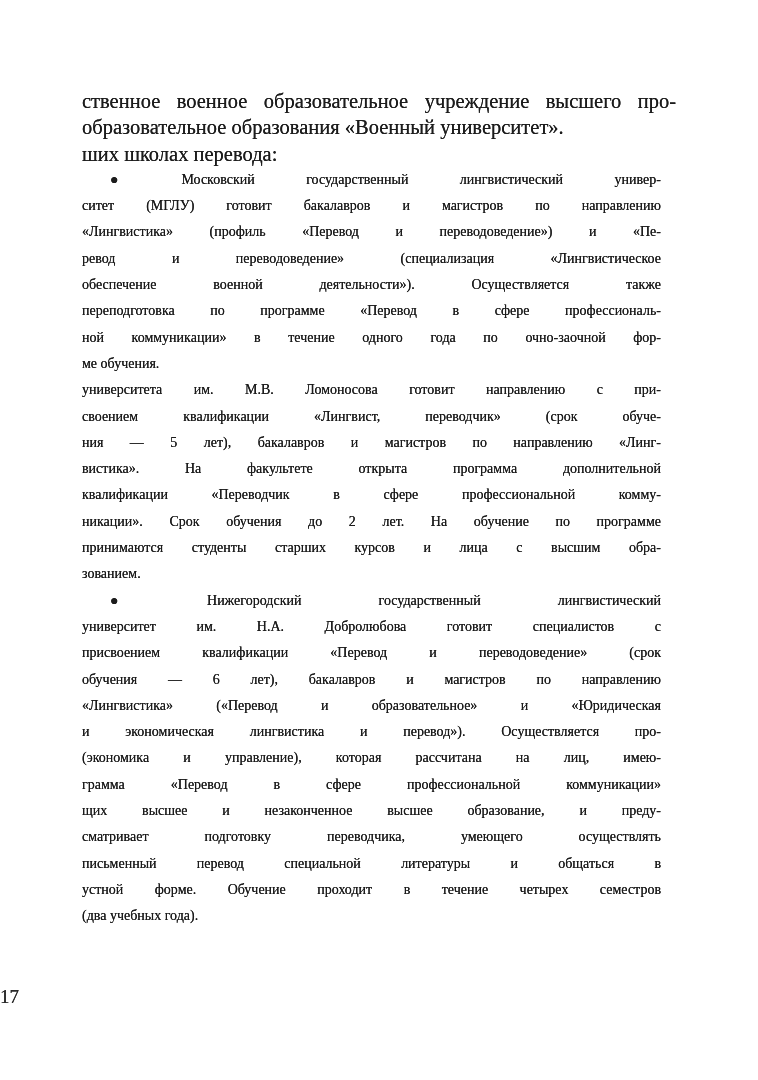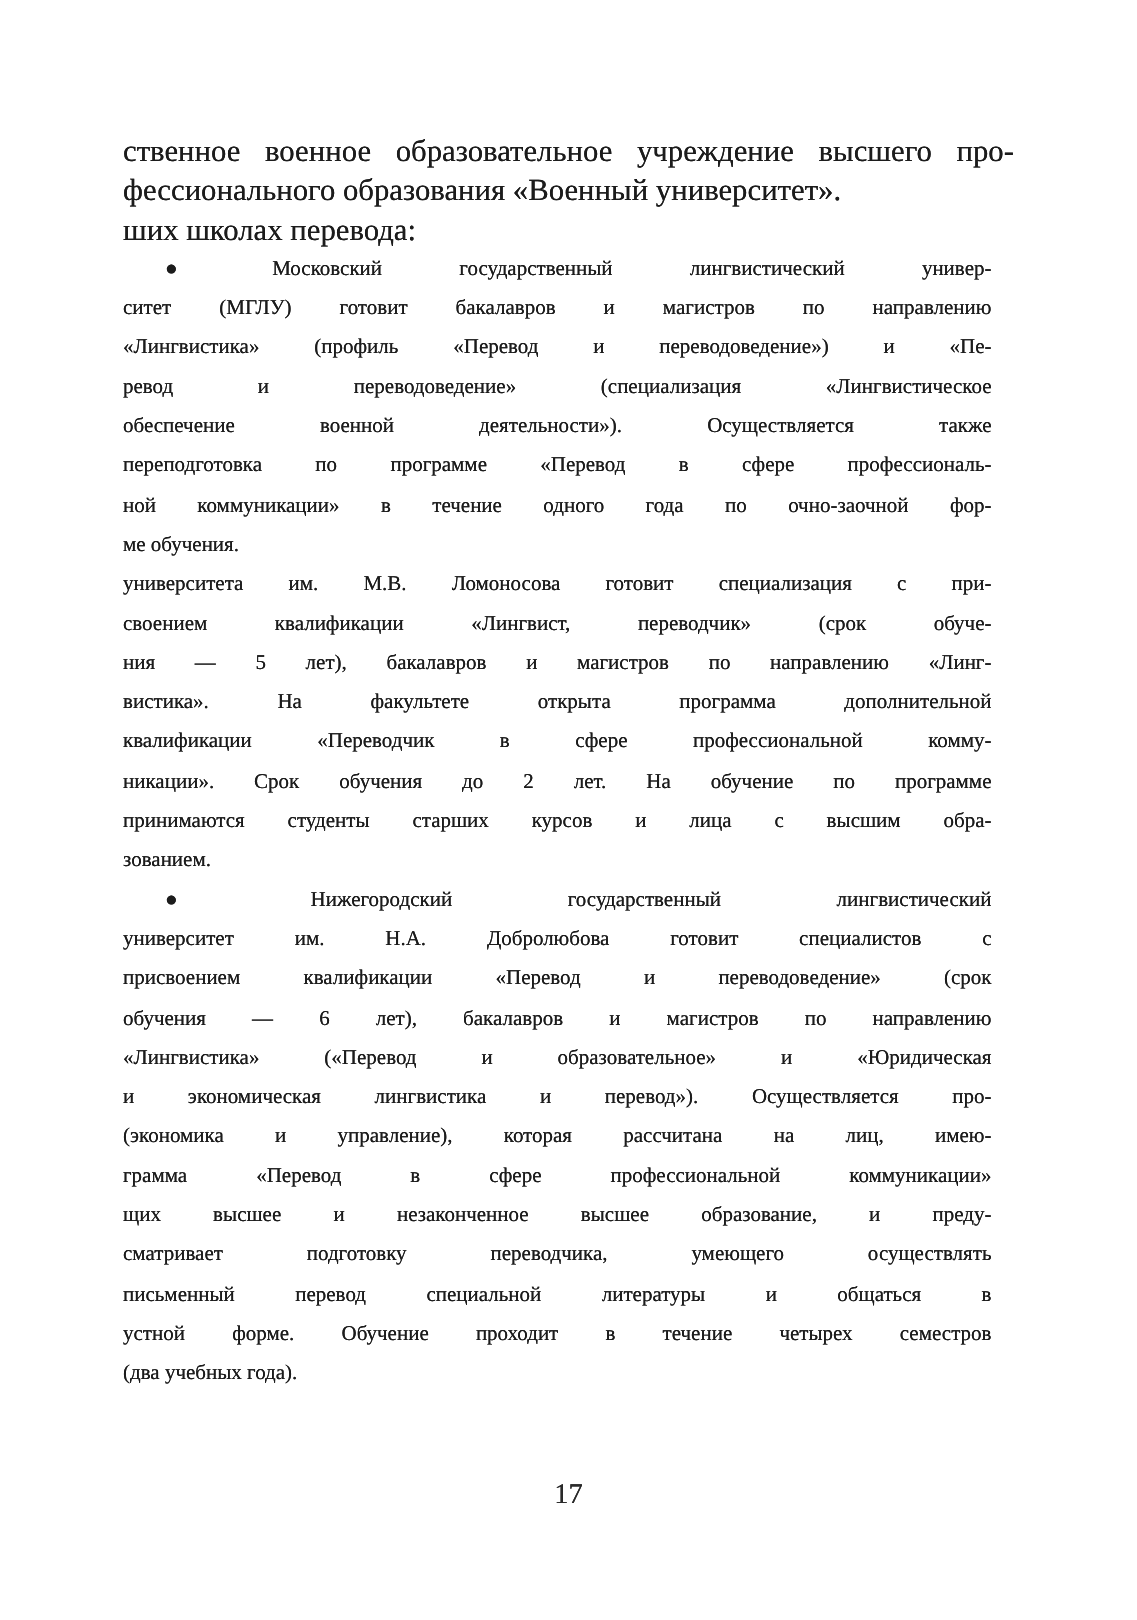--- a/index.html
+++ b/index.html
@@ -43,50 +43,50 @@
   }
   .bullet {
     padding-right: 15px;
     font-size: 14px;
   }
   .page-number {
     position: absolute;
     top: 986px;
     left: 0;
     width: 758px;
-    text-align: center;
+    text-align: left;
     font-size: 19px;
     color: #2a2a2a;
     text-shadow: 0 0 0.3px currentColor;
   }
 </style>
 </head>
 <body>
 
 <div class="page">
   <main class="text-block">
       <div class="paragraph continuation">
         <div class="line first">ственное военное образовательное учреждение высшего про-</div>
-        <div class="line last">фессионального образования «Военный университет».</div>
+        <div class="line last">образовательное образования «Военный университет».</div>
       </div>
       <div class="paragraph indented">
         <div class="line last">ших школах перевода:</div>
       </div>
       <div class="paragraph bullet">
         <div class="line first"><span class="bullet">●</span>Московский государственный лингвистический универ-</div>
         <div class="line">ситет (МГЛУ) готовит бакалавров и магистров по направлению</div>
         <div class="line">«Лингвистика» (профиль «Перевод и переводоведение») и «Пе-</div>
         <div class="line">ревод и переводоведение» (специализация «Лингвистическое</div>
         <div class="line">обеспечение военной деятельности»). Осуществляется также</div>
         <div class="line">переподготовка по программе «Перевод в сфере профессиональ-</div>
         <div class="line">ной коммуникации» в течение одного года по очно-заочной фор-</div>
         <div class="line last">ме обучения.</div>
       </div>
       <div class="paragraph bullet">
-        <div class="line">университета им. М.В. Ломоносова готовит специализация с при-</div>
+        <div class="line">университета им. М.В. Ломоносова готовит направлению с при-</div>
         <div class="line">своением квалификации «Лингвист, переводчик» (срок обуче-</div>
         <div class="line">ния — 5 лет), бакалавров и магистров по направлению «Линг-</div>
         <div class="line">вистика». На факультете открыта программа дополнительной</div>
         <div class="line">квалификации «Переводчик в сфере профессиональной комму-</div>
         <div class="line">никации». Срок обучения до 2 лет. На обучение по программе</div>
         <div class="line">принимаются студенты старших курсов и лица с высшим обра-</div>
         <div class="line last">зованием.</div>
       </div>
       <div class="paragraph bullet">
         <div class="line first"><span class="bullet">●</span>Нижегородский государственный лингвистический</div>

